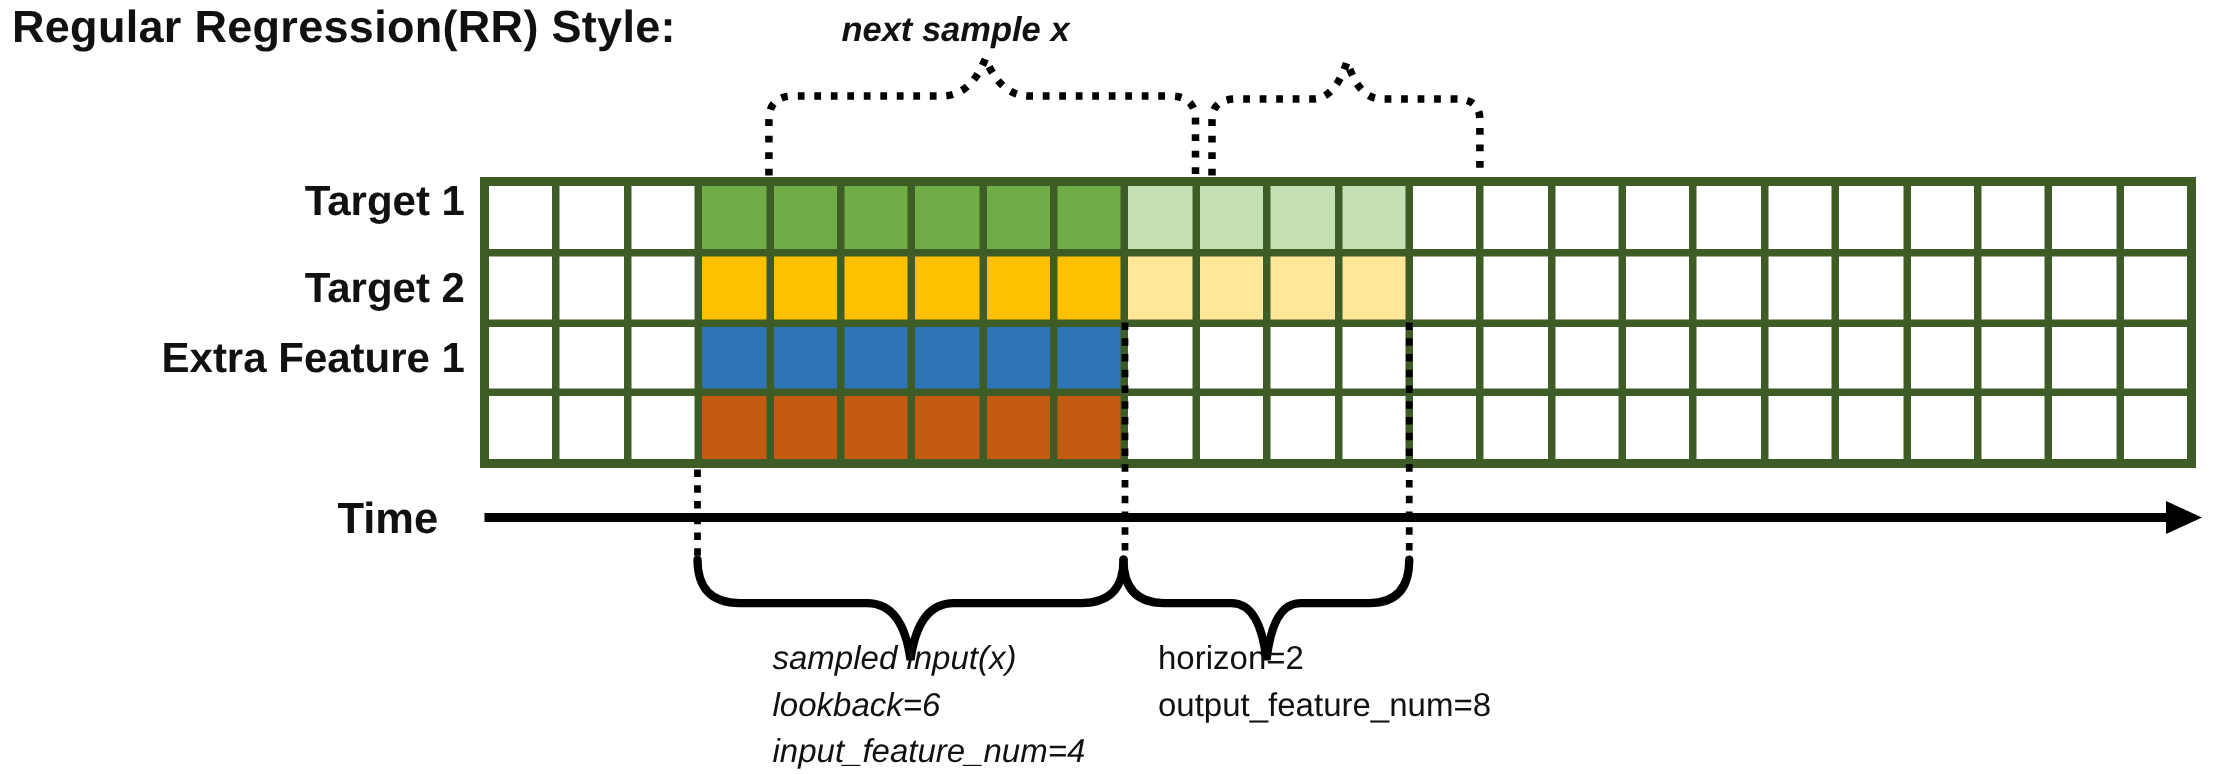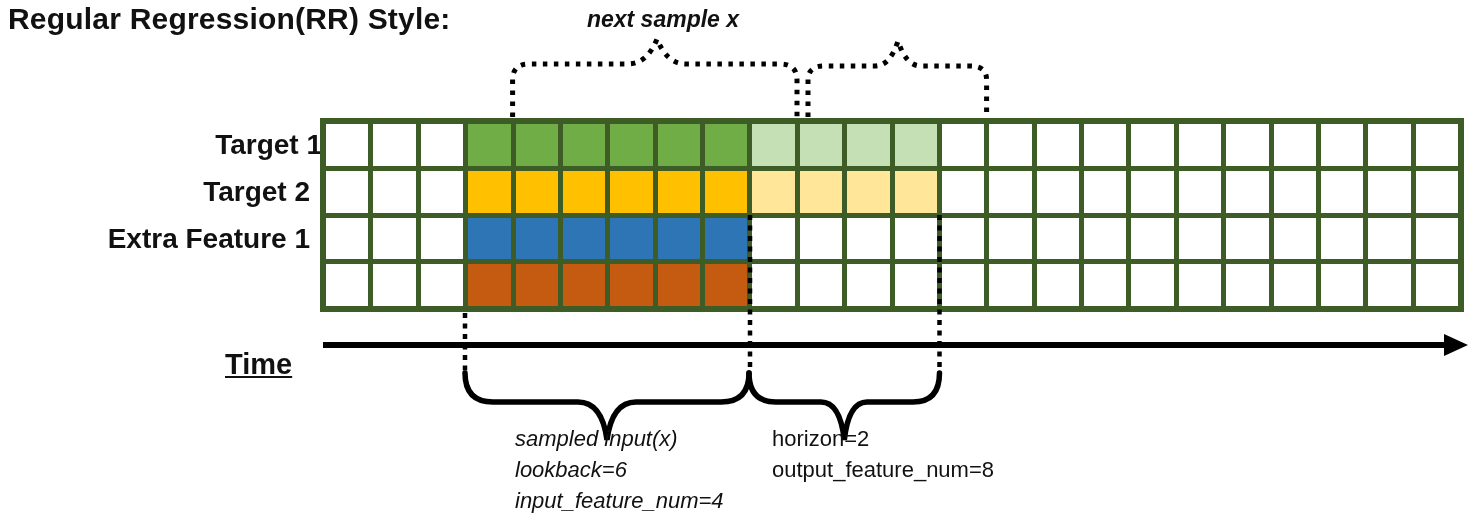--- a/index.html
+++ b/index.html
@@ -19,40 +19,40 @@
     position:absolute;left:320px;top:118px;width:1144px;height:194px;
     box-sizing:border-box;display:grid;grid-template-rows:repeat(4,1fr);
     gap:5px;padding:6px;
   }
   .cell{width:100%;height:100%;}
   .overlay{position:absolute;left:0;top:0;pointer-events:none;}
   .toplabel{
     position:absolute;top:6px;width:220px;text-align:center;
     font-size:23px;font-style:italic;font-weight:600;white-space:nowrap;
   }
-  .toplabel.x{left:553px;}
+  .toplabel.x{left:527px;}
   .toplabel.y{left:790px;}
   .timelabel{
-    position:absolute;left:225px;top:348px;font-size:29px;font-weight:bold;text-decoration:underline;
+    position:absolute;left:225px;top:330px;font-size:29px;font-weight:bold;
   }
   .caption{
     position:absolute;top:423px;font-size:22px;line-height:31px;
     font-weight:500;white-space:nowrap;
   }
   .caption.left{left:515px;font-style:italic;}
   .caption.right{left:772px;}
 </style>
 </head>
 <body>
 
 <div class="canvas">
 
   <div class="title">Regular Regression(RR) Style:</div>
 
-  <div class="rlabel" style="top:121px;padding-left:12px;">Target 1</div>
+  <div class="rlabel" style="top:110px;">Target 1</div>
   <div class="rlabel" style="top:168px;">Target 2</div>
   <div class="rlabel" style="top:215px;">Extra Feature 1</div>
 
   <div class="grid" id="grid" style="background: rgb(62, 92, 38); grid-template-columns: repeat(24, 1fr);">
       <div class="cell" style="background: rgb(255, 255, 255);"></div>
       <div class="cell" style="background: rgb(255, 255, 255);"></div>
       <div class="cell" style="background: rgb(255, 255, 255);"></div>
       <div class="cell" style="background: rgb(112, 173, 71);"></div>
       <div class="cell" style="background: rgb(112, 173, 71);"></div>
       <div class="cell" style="background: rgb(112, 173, 71);"></div>

